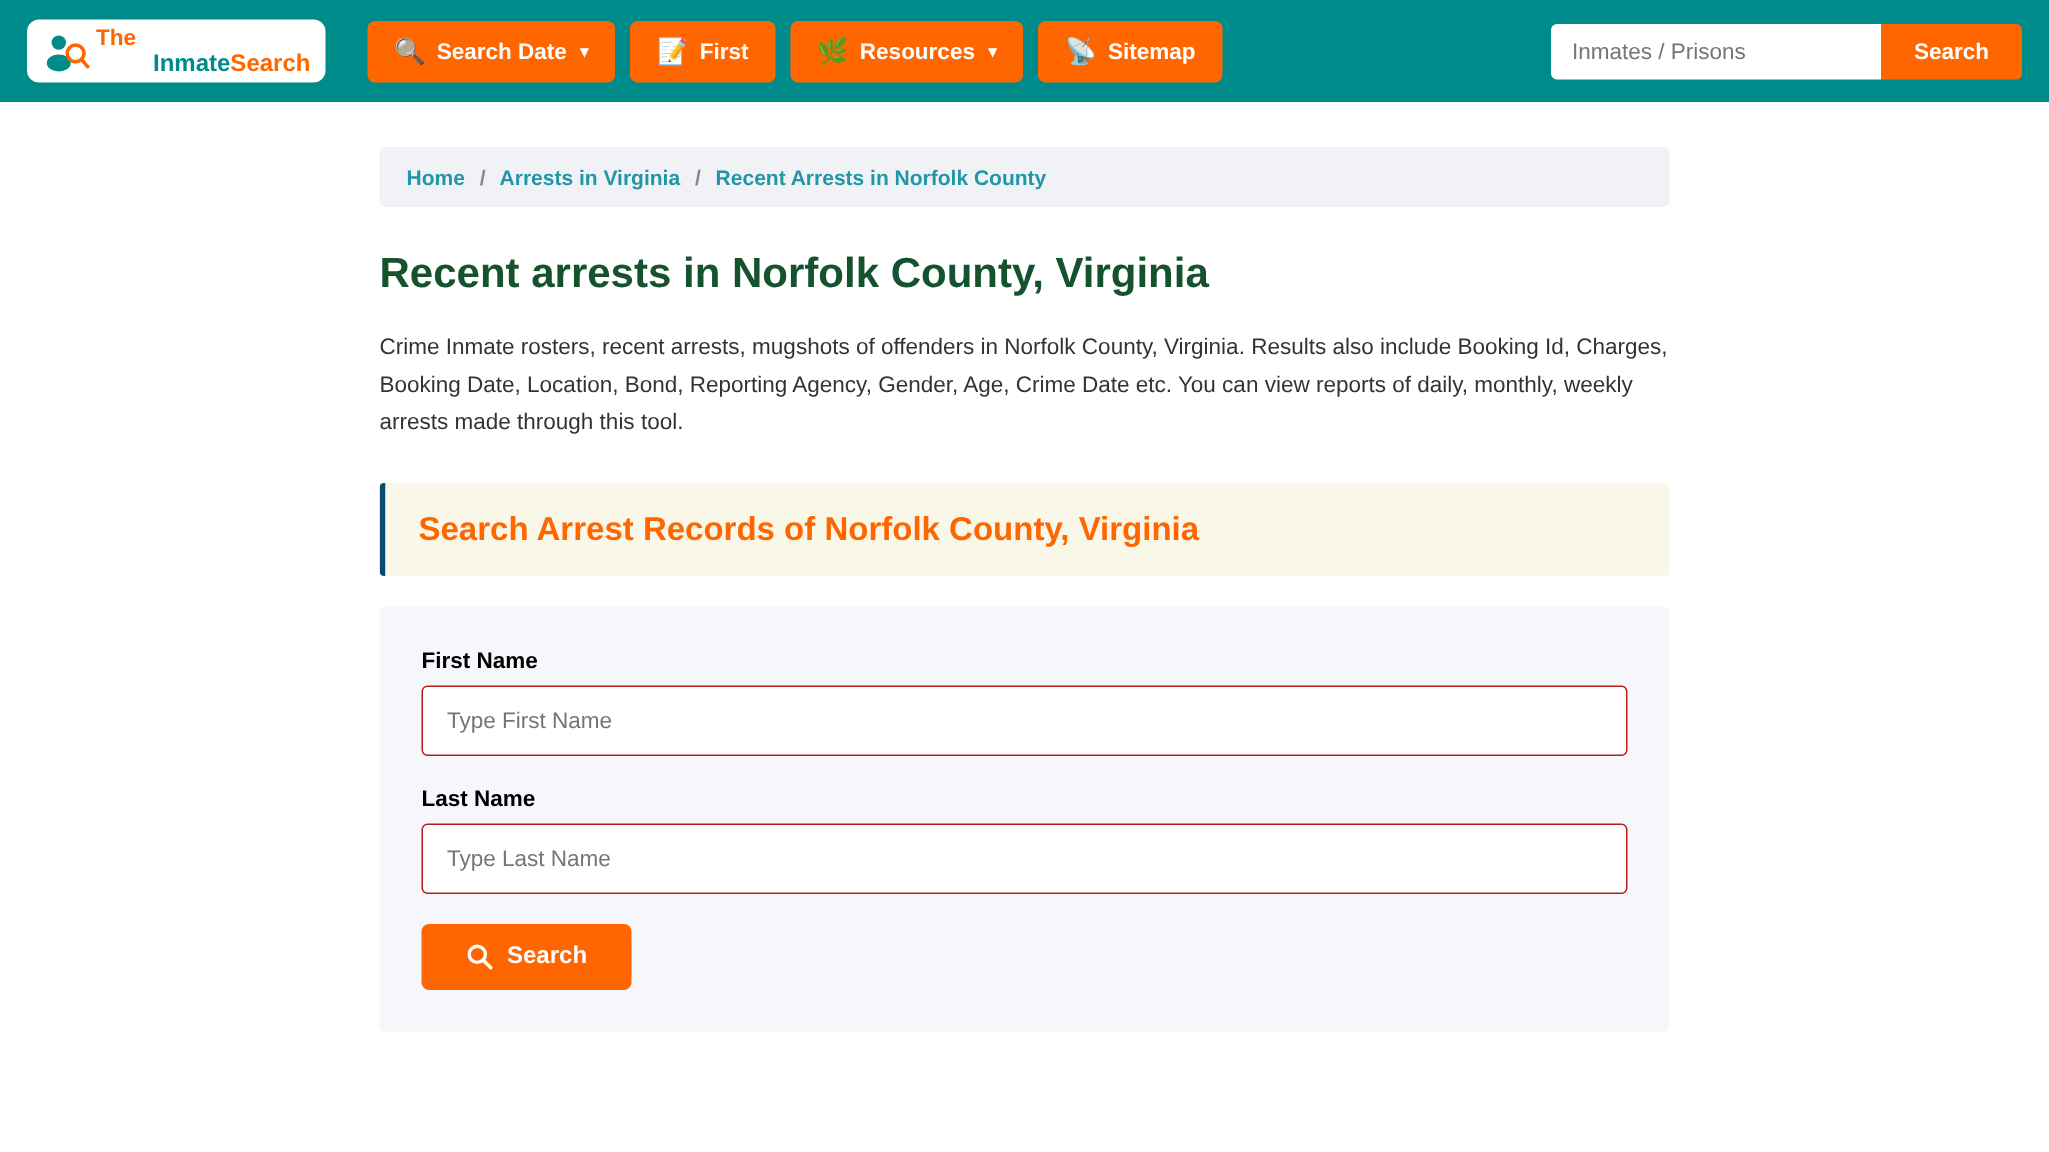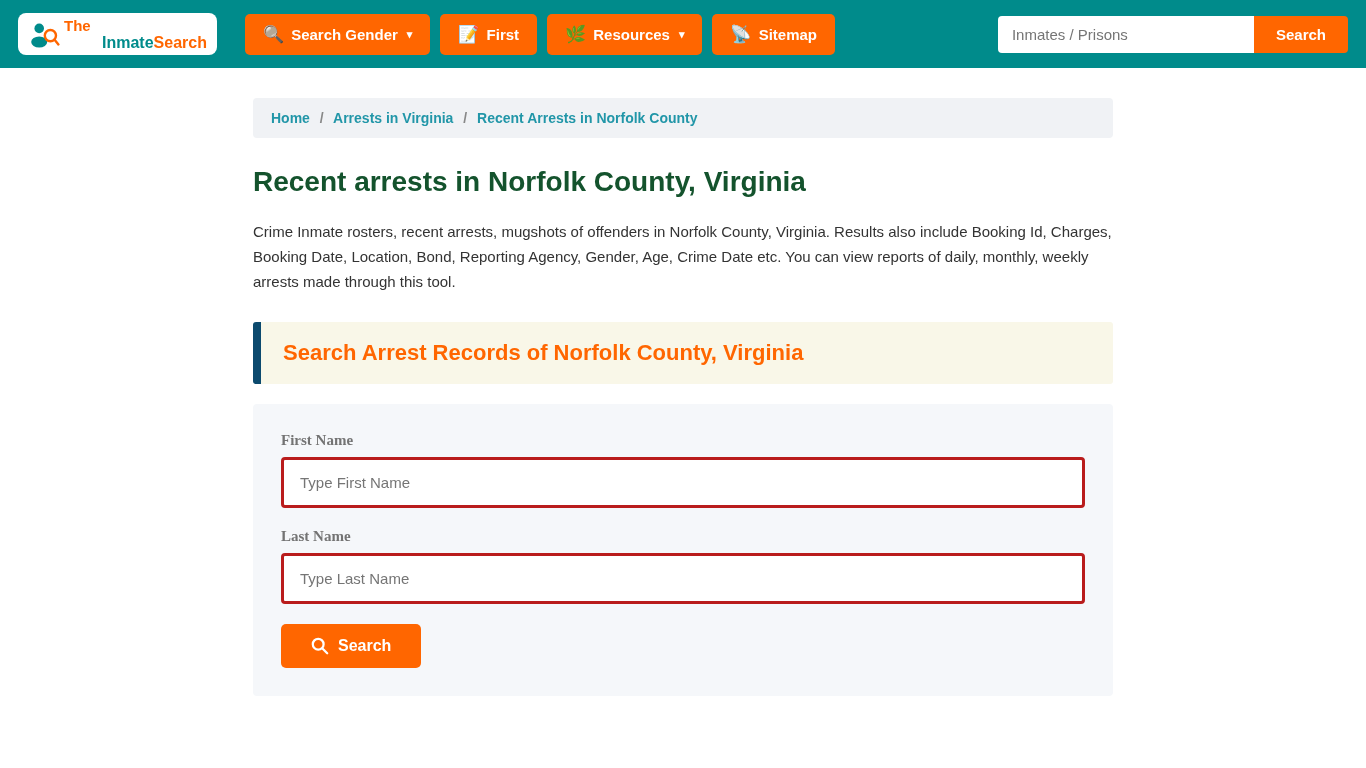--- a/index.html
+++ b/index.html
@@ -55,21 +55,21 @@
       display: flex;
       align-items: center;
       gap: 0;
     }
     .nav-search-input {
       padding: 10px 14px;
       font-size: 15px;
       border: none;
       border-radius: 4px 0 0 4px;
       outline: none;
-      width: 256px;
+      width: 220px;
       color: #888;
     }
     .nav-search-btn {
       background: #f60;
       color: #fff;
       border: none;
       border-radius: 0 4px 4px 0;
       padding: 10px 22px;
       font-size: 15px;
       font-weight: bold;
@@ -111,21 +111,21 @@
       font-size: 15px;
       color: #333;
       line-height: 1.65;
       margin-bottom: 28px;
     }
     .description strong { font-weight: normal; }
 
     
     .search-section-header {
       background: #f9f7e8;
-      border-left: 8px solid #0c4a6e;
+      border-left: 4px solid #0c4a6e;
       padding: 18px 22px;
       margin-bottom: 20px;
       border-radius: 3px;
     }
     .search-section-header h2 {
       color: #f60;
       font-size: 22px;
       font-weight: bold;
     }
 
@@ -134,30 +134,29 @@
       background: #f5f7fa;
       border-radius: 4px;
       padding: 28px 28px 28px 28px;
     }
     .form-group {
       margin-bottom: 20px;
     }
     .form-label {
       font-size: 15px;
       font-weight: bold;
-      color: #737373;
+      color: #000000;
       margin-bottom: 8px;
       display: block;
-      font-family: Liberation Serif, serif;
     }
     .form-input {
       width: 100%;
       padding: 14px 16px;
       font-size: 15px;
-      border: 3px solid #b91c1c;
+      border: 1px solid #b91c1c;
       border-radius: 4px;
       background: #fff;
       color: #888;
       outline: none;
     }
 
     .search-submit-btn {
       background: #f60;
       color: #fff;
       border: none;
@@ -193,21 +192,21 @@
         <div style="font-size:15px;color:#f60;font-weight:bold;">The</div>
         <div style="font-size:16px;color:#008b8b;font-weight:bold;line-height:1.1;margin-left:38px;">
           <span>Inmate</span><span style="color:#f60;">Search</span>
         </div>
       </div>
     </div>
   </a>
 
   <button class="nav-btn">
     <span style="font-size:17px;">🔍</span>
-    <span>Search Gender</span>
+    <span>Search Date</span>
     <span class="caret">▾</span>
   </button>
 
   <button class="nav-btn">
     <span style="font-size:17px;">📝</span>
     <span>First</span>
   </button>
 
   <button class="nav-btn">
     <span style="font-size:17px;">🌿</span>

